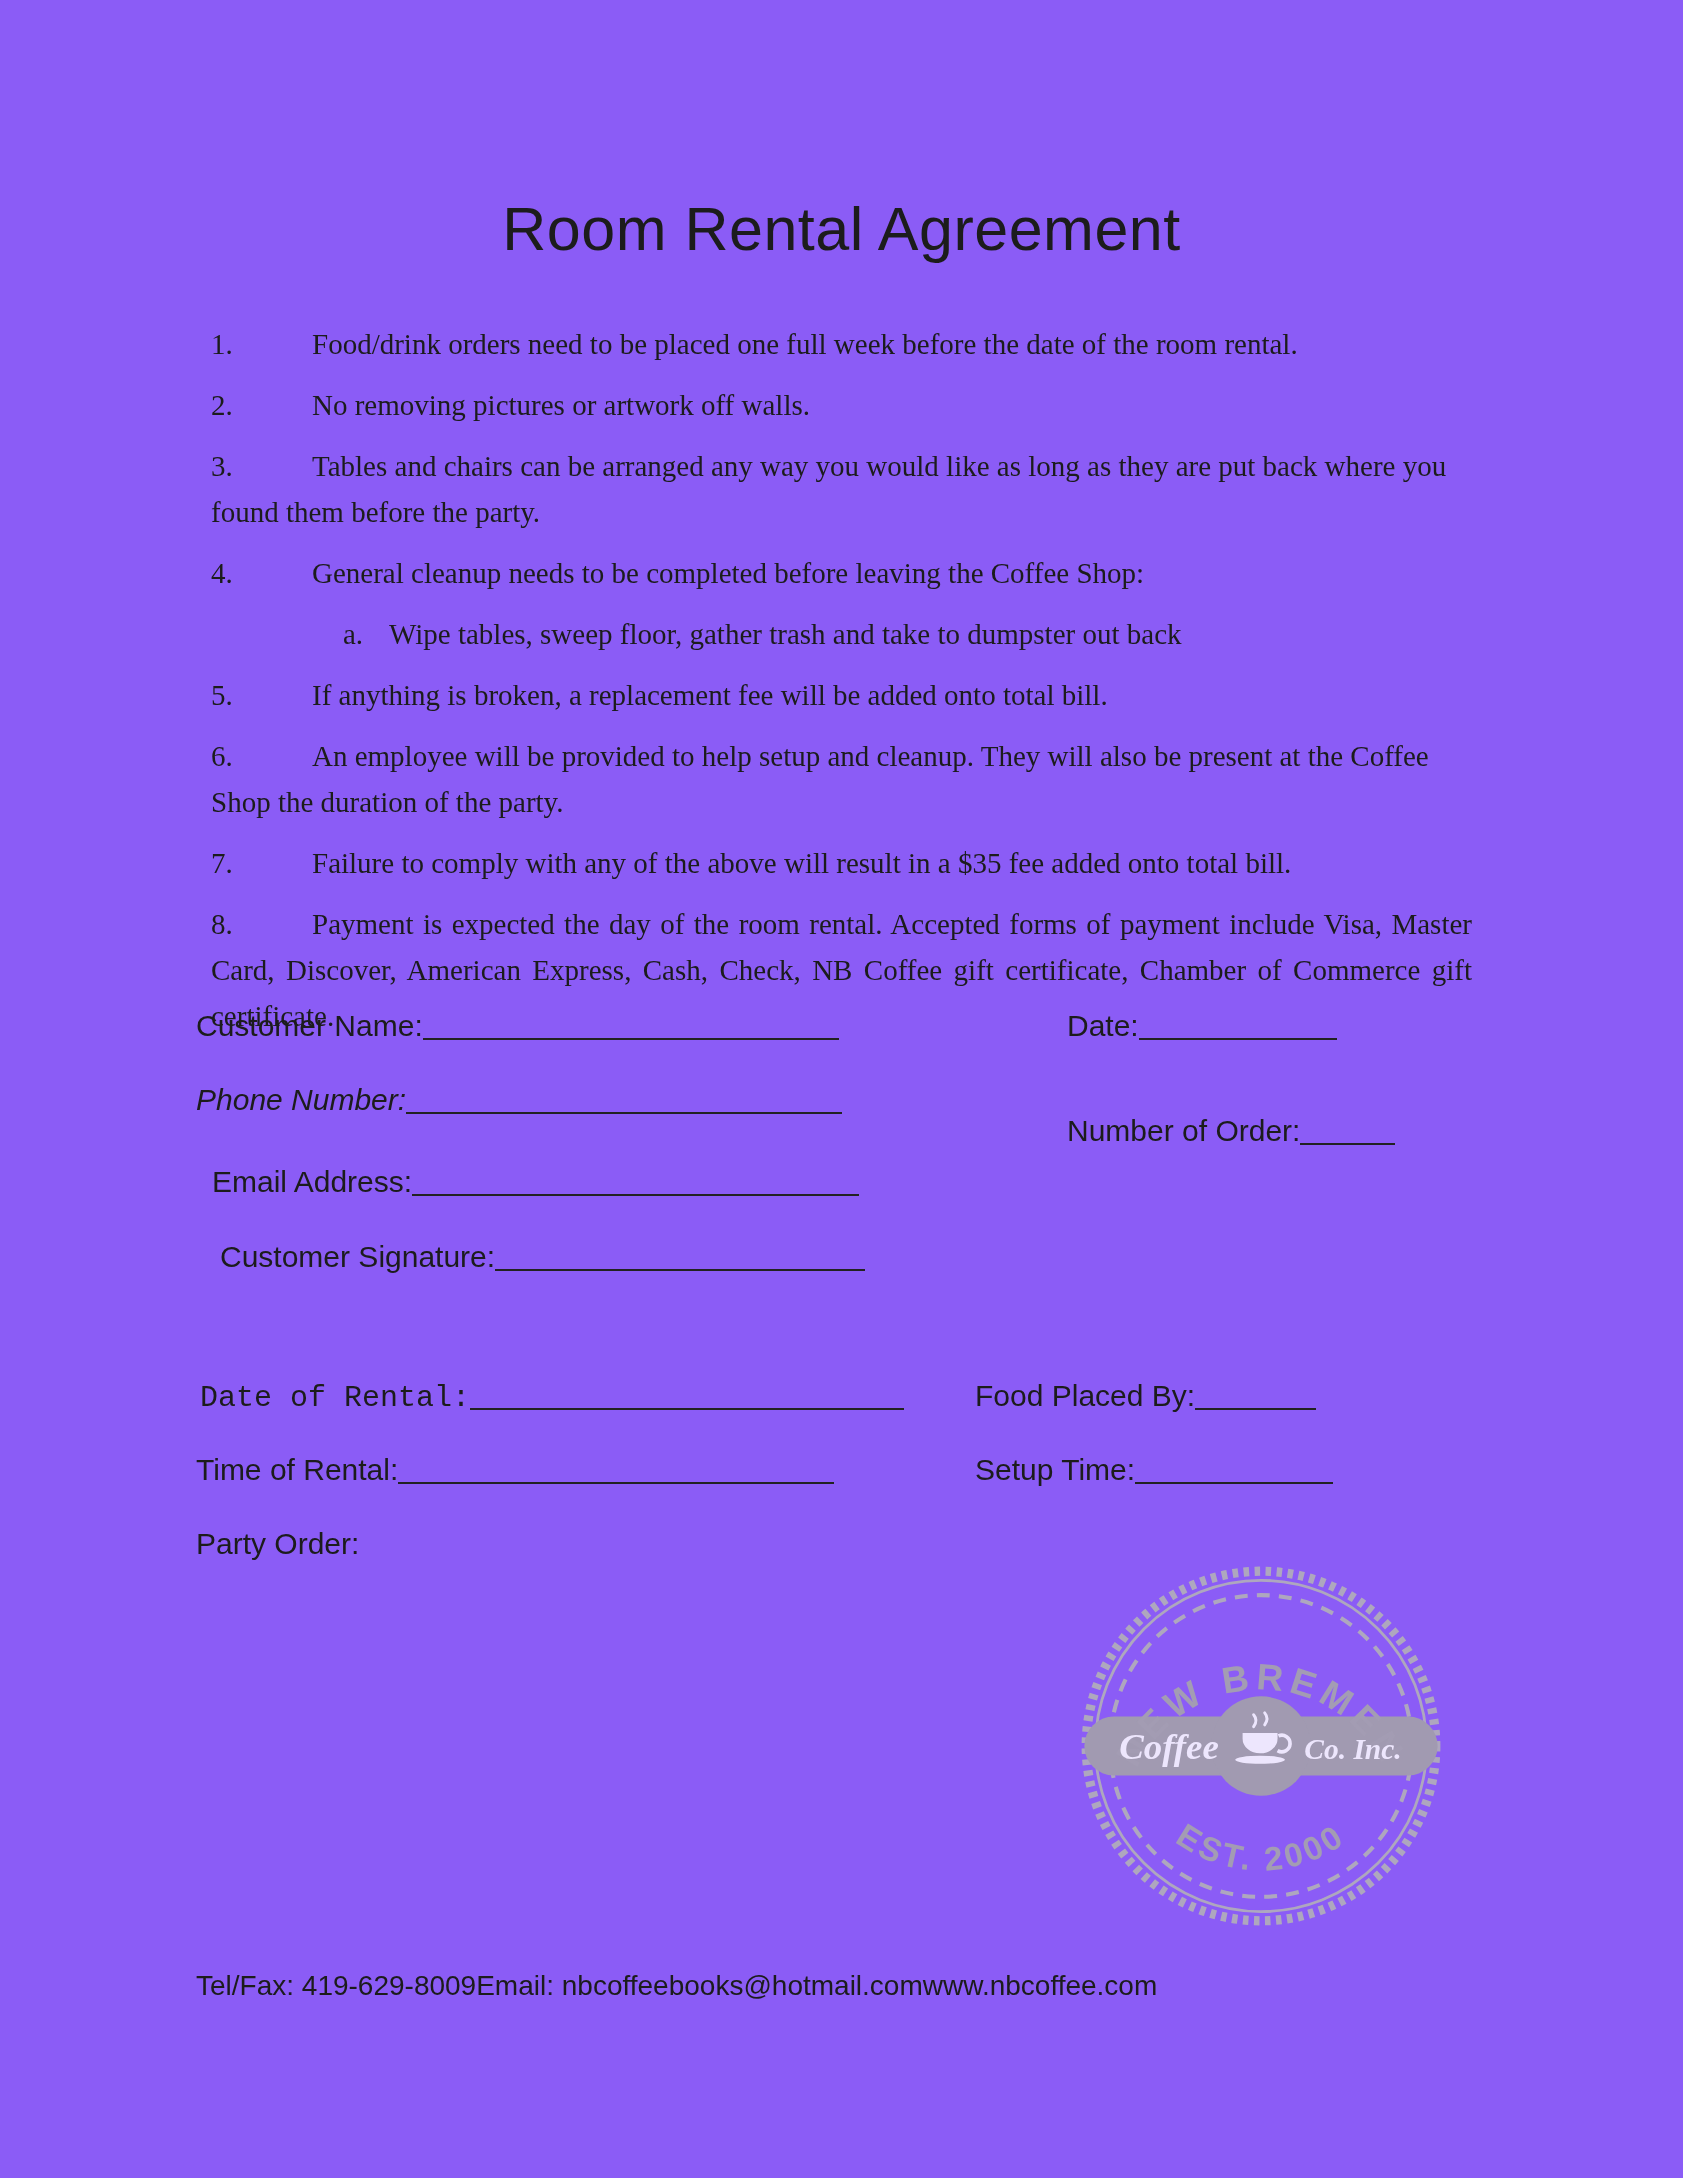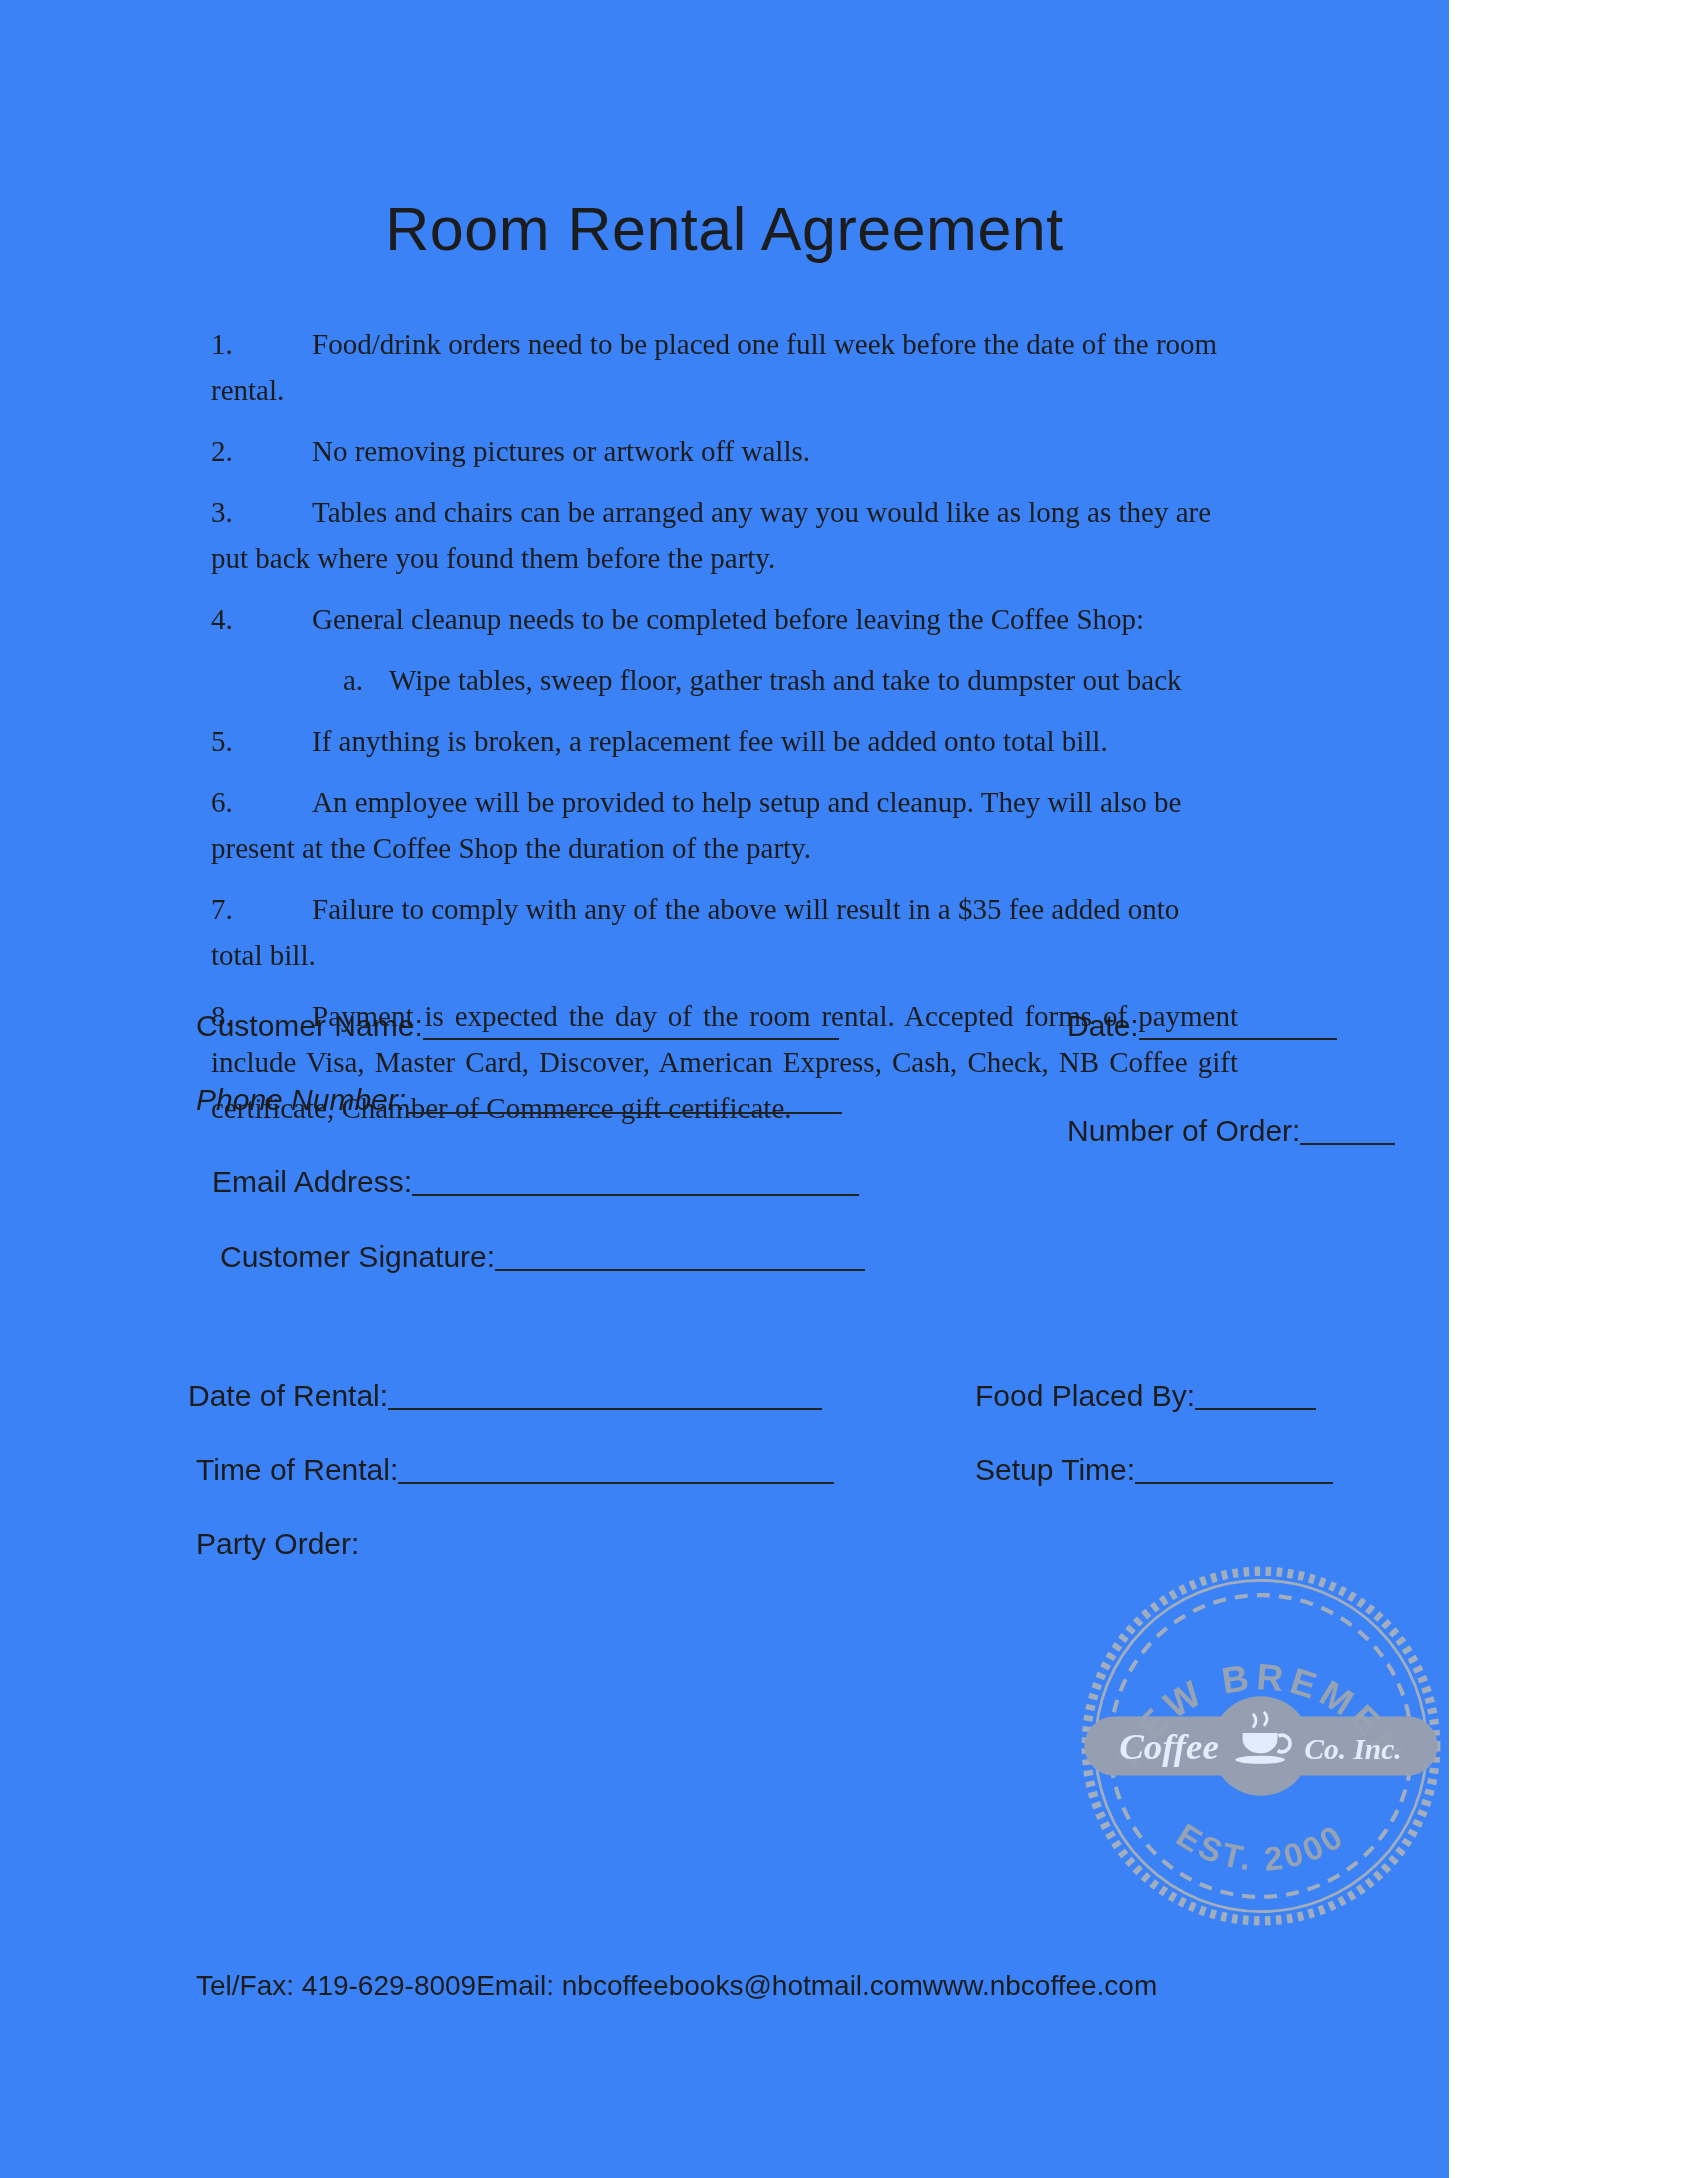--- a/index.html
+++ b/index.html
@@ -2,23 +2,23 @@
 <html><head>
 <meta charset="utf-8">
 <style>
   html, body {
     margin: 0;
     padding: 0;
     background: #ffffff;
   }
   .page {
     position: relative;
-    width: 1449px;
+    width: 1683px;
     height: 2178px;
-    background: #3b82f6;
+    background: #8b5cf6;
     font-family: "Liberation Sans", sans-serif;
     color: #1c1c1c;
     overflow: hidden;
   }
   .content {
     position: absolute;
     left: 196px;
     right: 196px;
     top: 0;
   }
@@ -118,21 +118,21 @@
   </div>
 
   <div class="field-row" style="left:212px; top:1164px;">
     <span>Email Address:</span><span class="fill-line" style="width:447px;"></span>
   </div>
 
   <div class="field-row" style="left:196px; top:1239px;margin-left:24px;">
     <span>Customer Signature:</span><span class="fill-line" style="width:370px;"></span>
   </div>
 
-  <div class="field-row" style="left:188px; top:1378px;">
+  <div class="field-row" style="left:200px; top:1378px;font-family:Liberation Mono, monospace;">
     <span>Date of Rental:</span><span class="fill-line" style="width:434px;"></span>
   </div>
   <div class="field-row" style="left:975px; top:1378px;">
     <span>Food Placed By:</span><span class="fill-line" style="width:121px;"></span>
   </div>
 
   <div class="field-row" style="left:196px; top:1452px;">
     <span>Time of Rental:</span><span class="fill-line" style="width:436px;"></span>
   </div>
   <div class="field-row" style="left:975px; top:1452px;">

